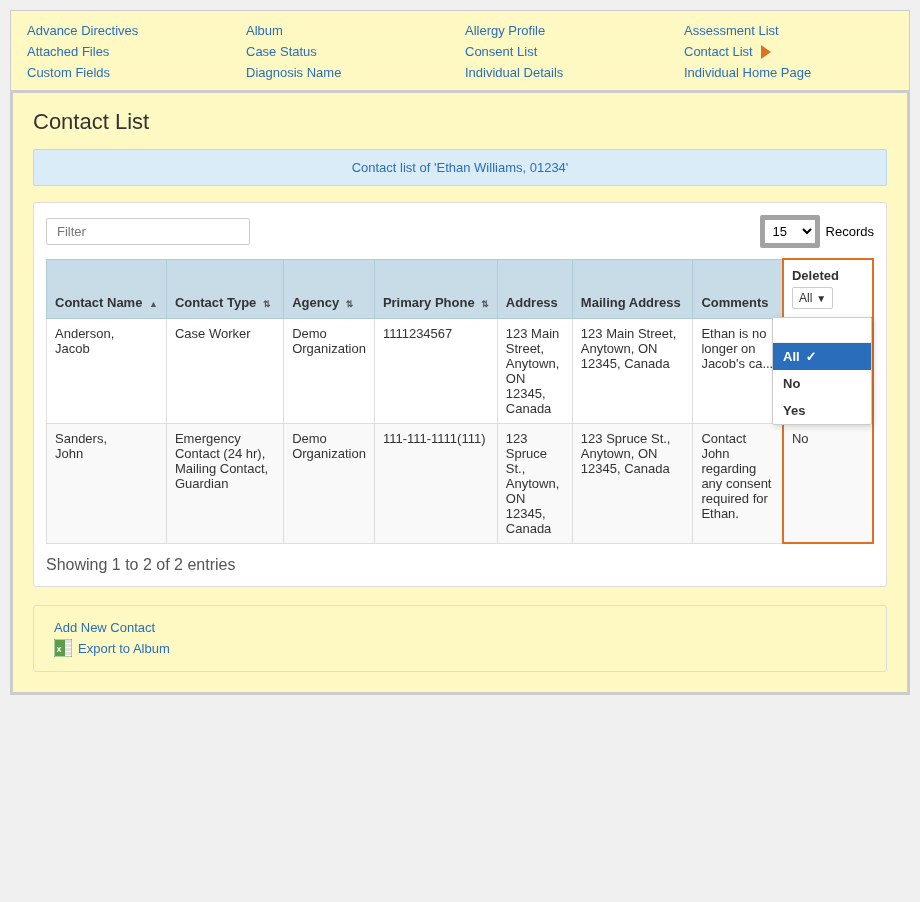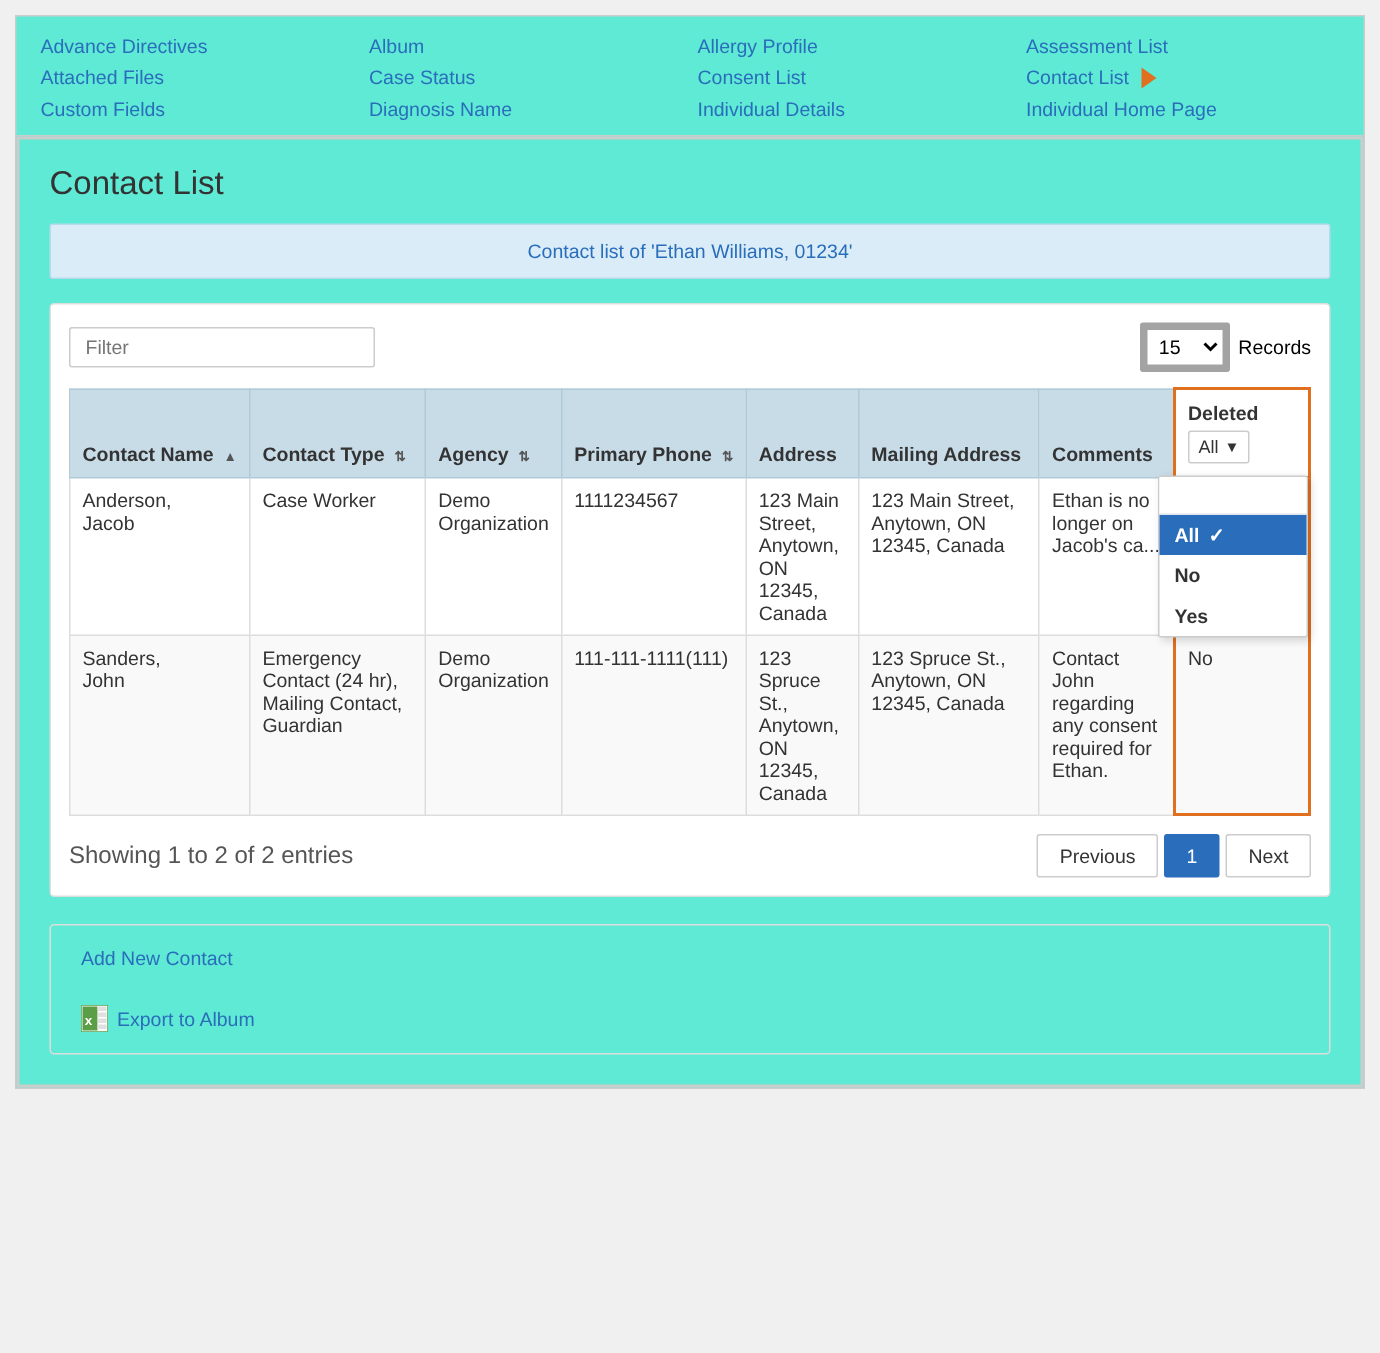--- a/index.html
+++ b/index.html
@@ -7,21 +7,21 @@
       font-family: Arial, sans-serif;
       font-size: 13px;
       background: #f0f0f0;
       display: flex;
       justify-content: center;
       align-items: flex-start;
       padding: 10px;
     }
     .outer-container {
       width: 900px;
-      background: #5eead4;
+      background: #fef9c3;
       border: 1px solid #ccc;
       position: relative;
     }
     
     .top-nav {
       padding: 12px 16px 10px 16px;
       border-bottom: 1px solid #ccc;
       display: grid;
       grid-template-columns: repeat(4, 1fr);
       gap: 6px 10px;
@@ -246,21 +246,21 @@
       border-color: #2a6ebb;
     }
     
     .footer-actions {
       margin-top: 18px;
       padding: 14px 20px;
       border: 1px solid #ddd;
       border-radius: 3px;
       display: flex;
       flex-direction: column;
-      gap: 24px;
+      gap: 4px;
     }
     .action-link {
       color: #2a6ebb;
       text-decoration: none;
       font-size: 13px;
       cursor: pointer;
     }
     .excel-row {
       display: flex;
       align-items: center;
@@ -385,25 +385,20 @@
             <td>123 Spruce St., Anytown, ON 12345, Canada</td>
             <td>123 Spruce St., Anytown, ON 12345, Canada</td>
             <td>Contact John regarding any consent required for Ethan.</td>
             <td class="deleted-cell deleted-cell-last">No</td>
           </tr>
         </tbody>
       </table>
 
       <div class="pagination-row">
         <span class="showing-text">Showing 1 to 2 of 2 entries</span>
-        <div class="pagination-controls">
-          <button class="page-btn">Previous</button>
-          <button class="page-btn active">1</button>
-          <button class="page-btn">Next</button>
-        </div>
       </div>
     </div>
 
     <div class="footer-actions">
       <a class="action-link">Add New Contact</a>
       <div class="excel-row">
         <span class="excel-icon">
           <svg viewBox="0 0 18 18" xmlns="http://www.w3.org/2000/svg">
             <rect width="18" height="18" fill="#fff" stroke="#5b9e47" stroke-width="1"></rect>
             <rect x="1" y="1" width="10" height="16" fill="#5b9e47"></rect>

